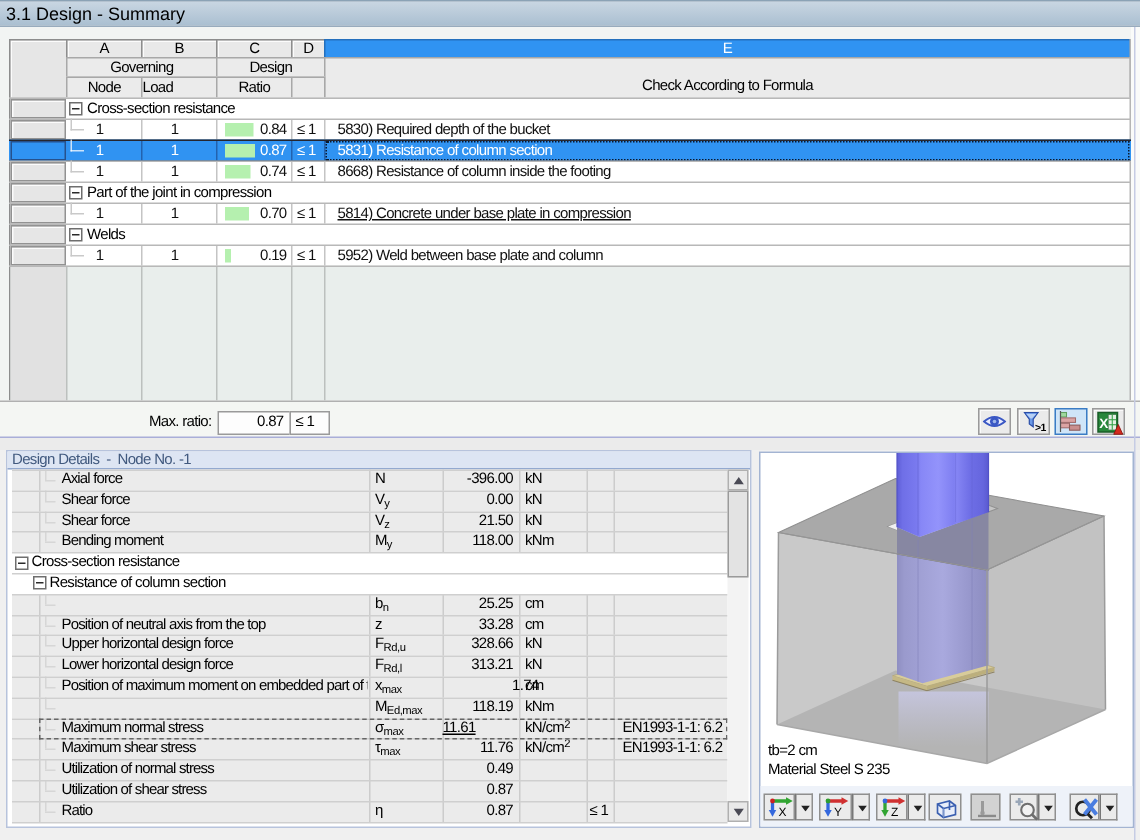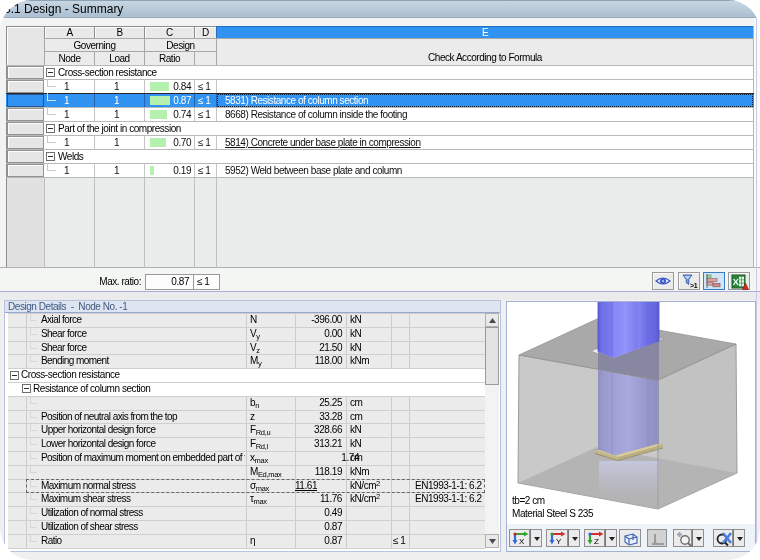--- a/index.html
+++ b/index.html
@@ -1,15 +1,15 @@
 <!DOCTYPE html>
 <html><head><meta charset="utf-8"><style>
 html,body{margin:0;padding:0;}
 #app{position:relative;width:760px;height:560px;background:#f0f0f0;overflow:hidden;
-font-family:"Liberation Sans",sans-serif;font-size:10px;letter-spacing:-0.45px;color:#000;border-radius:32px;}
+font-family:"Liberation Sans",sans-serif;font-size:10px;letter-spacing:-0.45px;color:#000;}
 #app div{position:absolute;box-sizing:border-box;}
 #app span{position:absolute;white-space:nowrap;}
 #app svg{position:absolute;}
 sub{font-size:7.5px;letter-spacing:-0.3px;vertical-align:baseline;position:relative;top:2px;line-height:0;}
 sup{font-size:7.5px;letter-spacing:-0.3px;vertical-align:baseline;position:relative;top:-3px;line-height:0;}
 </style></head><body>
 <div id="app">
 <div style="left:0;top:0;width:760px;height:18px;background:linear-gradient(#c9d6e2,#aabfd1);border-top:1px solid #8ba2b5;border-bottom:1px solid #98abbd;"></div>
 <span style="left:4px;top:2px;font-size:12px;letter-spacing:0;">3.1 Design - Summary</span>
 <div style="left:0;top:18px;width:760px;height:273px;background:#f2f4f3;"></div>
@@ -19,21 +19,21 @@
 <div style="left:44px;top:26px;width:51px;height:13px;background:#e9e9e9;border:1px solid #8d8d8d;box-shadow:inset 1px 1px 0 #fcfcfc;text-align:center;line-height:11px;">A</div>
 <div style="left:94px;top:26px;width:51px;height:13px;background:#e9e9e9;border:1px solid #8d8d8d;box-shadow:inset 1px 1px 0 #fcfcfc;text-align:center;line-height:11px;">B</div>
 <div style="left:144px;top:26px;width:51px;height:13px;background:#e9e9e9;border:1px solid #8d8d8d;box-shadow:inset 1px 1px 0 #fcfcfc;text-align:center;line-height:11px;">C</div>
 <div style="left:194px;top:26px;width:23px;height:13px;background:#e9e9e9;border:1px solid #8d8d8d;box-shadow:inset 1px 1px 0 #fcfcfc;text-align:center;line-height:11px;">D</div>
 <div style="left:216px;top:26px;width:538px;height:13px;background:#3093f2;border:1px solid #2470bd;text-align:center;line-height:11px;color:#fff;">E</div>
 <div style="left:44px;top:38px;width:101px;height:14px;background:#ebebeb;border:1px solid #a8a8a8;text-align:center;line-height:13px;">Governing</div>
 <div style="left:144px;top:38px;width:73px;height:14px;background:#ebebeb;border:1px solid #a8a8a8;text-align:center;line-height:13px;">Design</div>
 <div style="left:216px;top:38px;width:538px;height:28px;background:#ebebeb;border:1px solid #a8a8a8;"></div>
 <span style="left:216px;top:52px;width:538px;text-align:center;">Check According to Formula</span>
 <div style="left:44px;top:51px;width:51px;height:15px;background:#ebebeb;border:1px solid #a8a8a8;text-align:center;line-height:14px;">Node</div>
-<div style="left:94px;top:51px;width:51px;height:15px;background:#ebebeb;border:1px solid #a8a8a8;text-align:center;line-height:14px;">Load</div>
+<div style="left:94px;top:51px;width:51px;height:15px;background:#ebebeb;border:1px solid #a8a8a8;line-height:14px;">Load</div>
 <div style="left:144px;top:51px;width:51px;height:15px;background:#ebebeb;border:1px solid #a8a8a8;text-align:center;line-height:14px;">Ratio</div>
 <div style="left:194px;top:51px;width:23px;height:15px;background:#ebebeb;border:1px solid #a8a8a8;"></div>
 <div style="left:6px;top:65px;width:748px;height:113px;background:#fff;border-left:1px solid #8d8d8d;"></div>
 <div style="left:6px;top:177px;width:748px;height:90px;background:#e9eeec;border-left:1px solid #8d8d8d;"></div>
 <div style="left:7px;top:177px;width:37px;height:90px;background:#e1e1e1;"></div>
 <div style="left:44px;top:178px;width:1px;height:89px;background:#bcc0be;"></div>
 <div style="left:94px;top:178px;width:1px;height:89px;background:#bcc0be;"></div>
 <div style="left:144px;top:178px;width:1px;height:89px;background:#bcc0be;"></div>
 <div style="left:194px;top:178px;width:1px;height:89px;background:#bcc0be;"></div>
 <div style="left:216px;top:178px;width:1px;height:89px;background:#bcc0be;"></div>
@@ -49,20 +49,21 @@
 <div style="left:144px;top:80px;width:1px;height:13px;background:#c4c4c4;"></div>
 <div style="left:194px;top:80px;width:1px;height:13px;background:#c4c4c4;"></div>
 <div style="left:216px;top:80px;width:1px;height:13px;background:#c4c4c4;"></div>
 <div style="left:47px;top:79px;width:1px;height:8px;background:#c9c9c9;"></div>
 <div style="left:47px;top:86px;width:9px;height:1px;background:#c9c9c9;"></div>
 <span style="left:44px;top:80px;width:25px;text-align:right;line-height:13px;color:#101010;">1</span>
 <span style="left:94px;top:80px;width:25px;text-align:right;line-height:13px;color:#101010;">1</span>
 <div style="left:150px;top:82px;width:19px;height:9px;background:#b5f0af;"></div>
 <span style="left:144px;top:80px;width:47px;text-align:right;line-height:13px;color:#101010;">0.84</span>
 <span style="left:198px;top:80px;line-height:13px;color:#101010;">≤ 1</span>
+<span style="left:225px;top:80px;line-height:13px;color:#101010;">5830) Required depth of the bucket</span>
 <div style="left:6px;top:93px;width:748px;height:1px;background:#b8b8b8;"></div>
 <div style="left:6px;top:93px;width:748px;height:15px;background:#3093f2;border-top:1px solid #26262e;border-bottom:1px solid #26262e;"></div>
 <div style="left:7px;top:94px;width:37px;height:13px;background:#3093f2;border:1px solid #26518c;"></div>
 <div style="left:94px;top:94px;width:1px;height:13px;background:rgba(20,40,90,.45);"></div>
 <div style="left:144px;top:94px;width:1px;height:13px;background:rgba(20,40,90,.45);"></div>
 <div style="left:194px;top:94px;width:1px;height:13px;background:rgba(20,40,90,.45);"></div>
 <div style="left:216px;top:94px;width:1px;height:13px;background:rgba(20,40,90,.45);"></div>
 <div style="left:47px;top:93px;width:1px;height:8px;background:rgba(255,255,255,.75);"></div>
 <div style="left:47px;top:100px;width:9px;height:1px;background:rgba(255,255,255,.75);"></div>
 <span style="left:44px;top:94px;width:25px;text-align:right;line-height:13px;color:#fff;">1</span>

